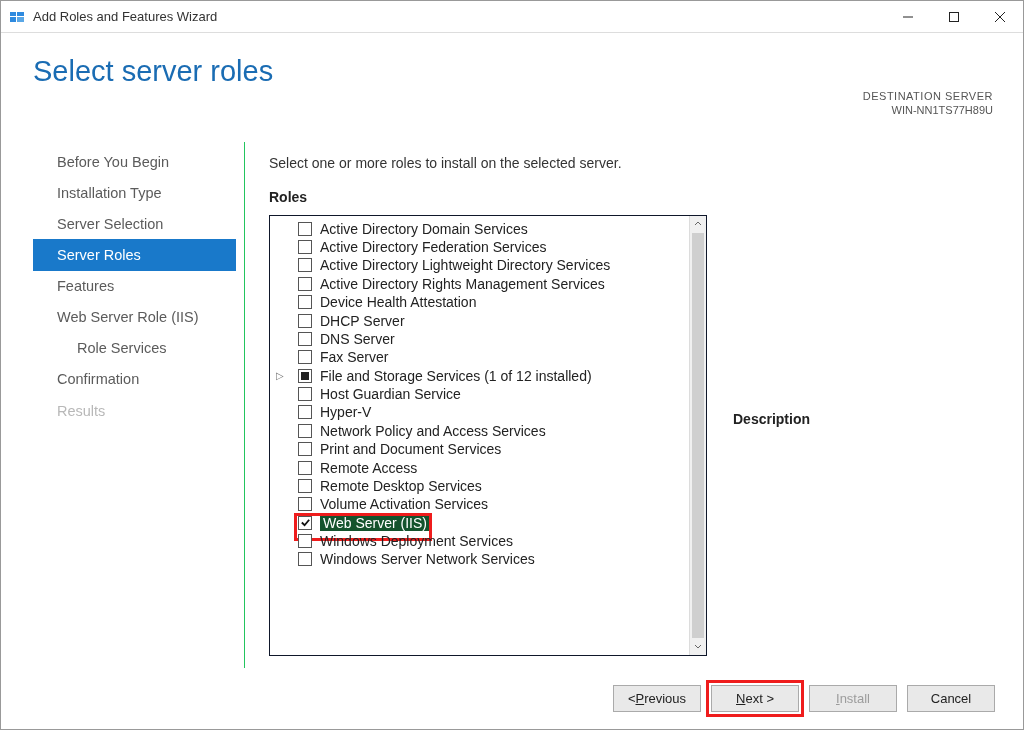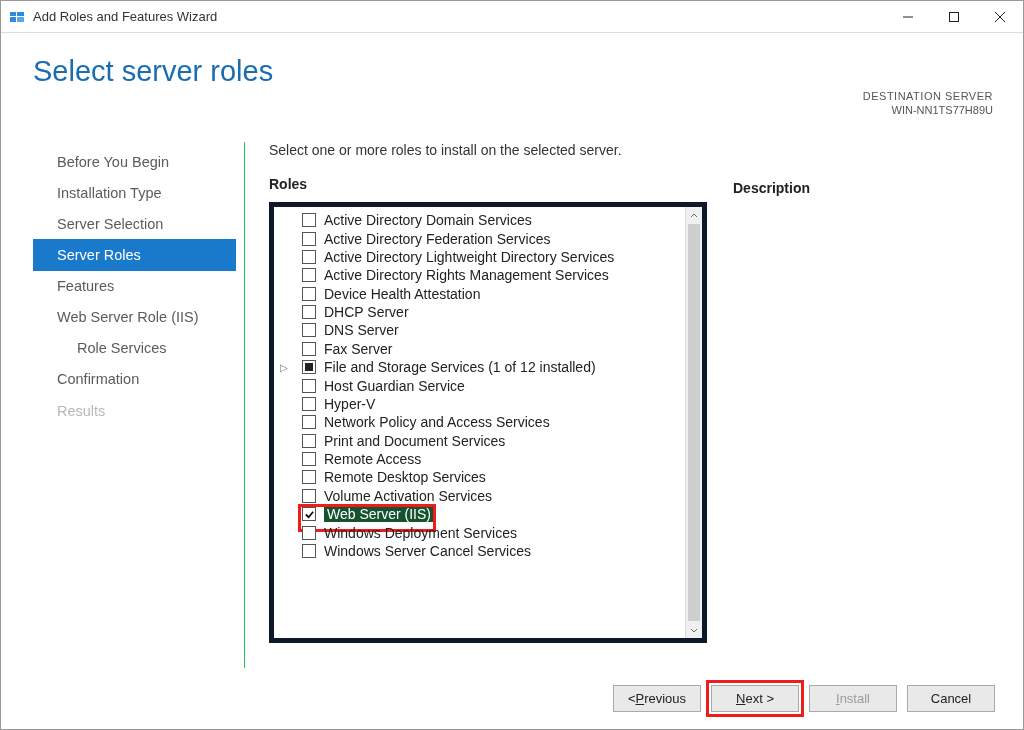--- a/index.html
+++ b/index.html
@@ -78,38 +78,39 @@
   background: #1979ca;
   color: #fff;
 }
 .nav-item.disabled { color: #b8b8b8; }
 
 .content {
   flex: 1;
   padding-left: 24px;
   display: flex;
   gap: 26px;
+  align-items: center;
 }
 .roles-col { flex: 1; min-width: 0; }
 .desc-col { width: 260px; flex-shrink: 0; }
 
 .instruction {
   font-size: 14px;
   color: #333;
   margin-bottom: 18px;
 }
 .section-label {
   font-weight: 600;
   font-size: 14px;
   color: #222;
   margin-bottom: 10px;
 }
 
 .roles-box {
-  border: 5px solid #0f172a;
+  border: 1px solid #0f172a;
   height: 441px;
   position: relative;
   overflow: hidden;
 }
 .roles-scroll {
   height: 100%;
   overflow-y: hidden;
   padding: 4px 0;
   width: calc(100% - 17px);
 }
@@ -352,21 +353,21 @@
                 </svg>
               </span>
               <span class="role-label">Web Server (IIS)</span>
             </div>
             <div class="role-item">
               <span class="role-check "></span>
               <span class="role-label">Windows Deployment Services</span>
             </div>
             <div class="role-item">
               <span class="role-check "></span>
-              <span class="role-label">Windows Server Cancel Services</span>
+              <span class="role-label">Windows Server Network Services</span>
             </div>
           </div>
         <div class="fake-scrollbar">
           <div class="sb-btn">
             <svg width="8" height="8" viewBox="0 0 8 8">
                 <polyline points="1,5 4,2 7,5" fill="none" stroke="#666" stroke-width="1"></polyline>
               </svg>
           </div>
           <div class="sb-track">
             <div class="sb-thumb"></div>

